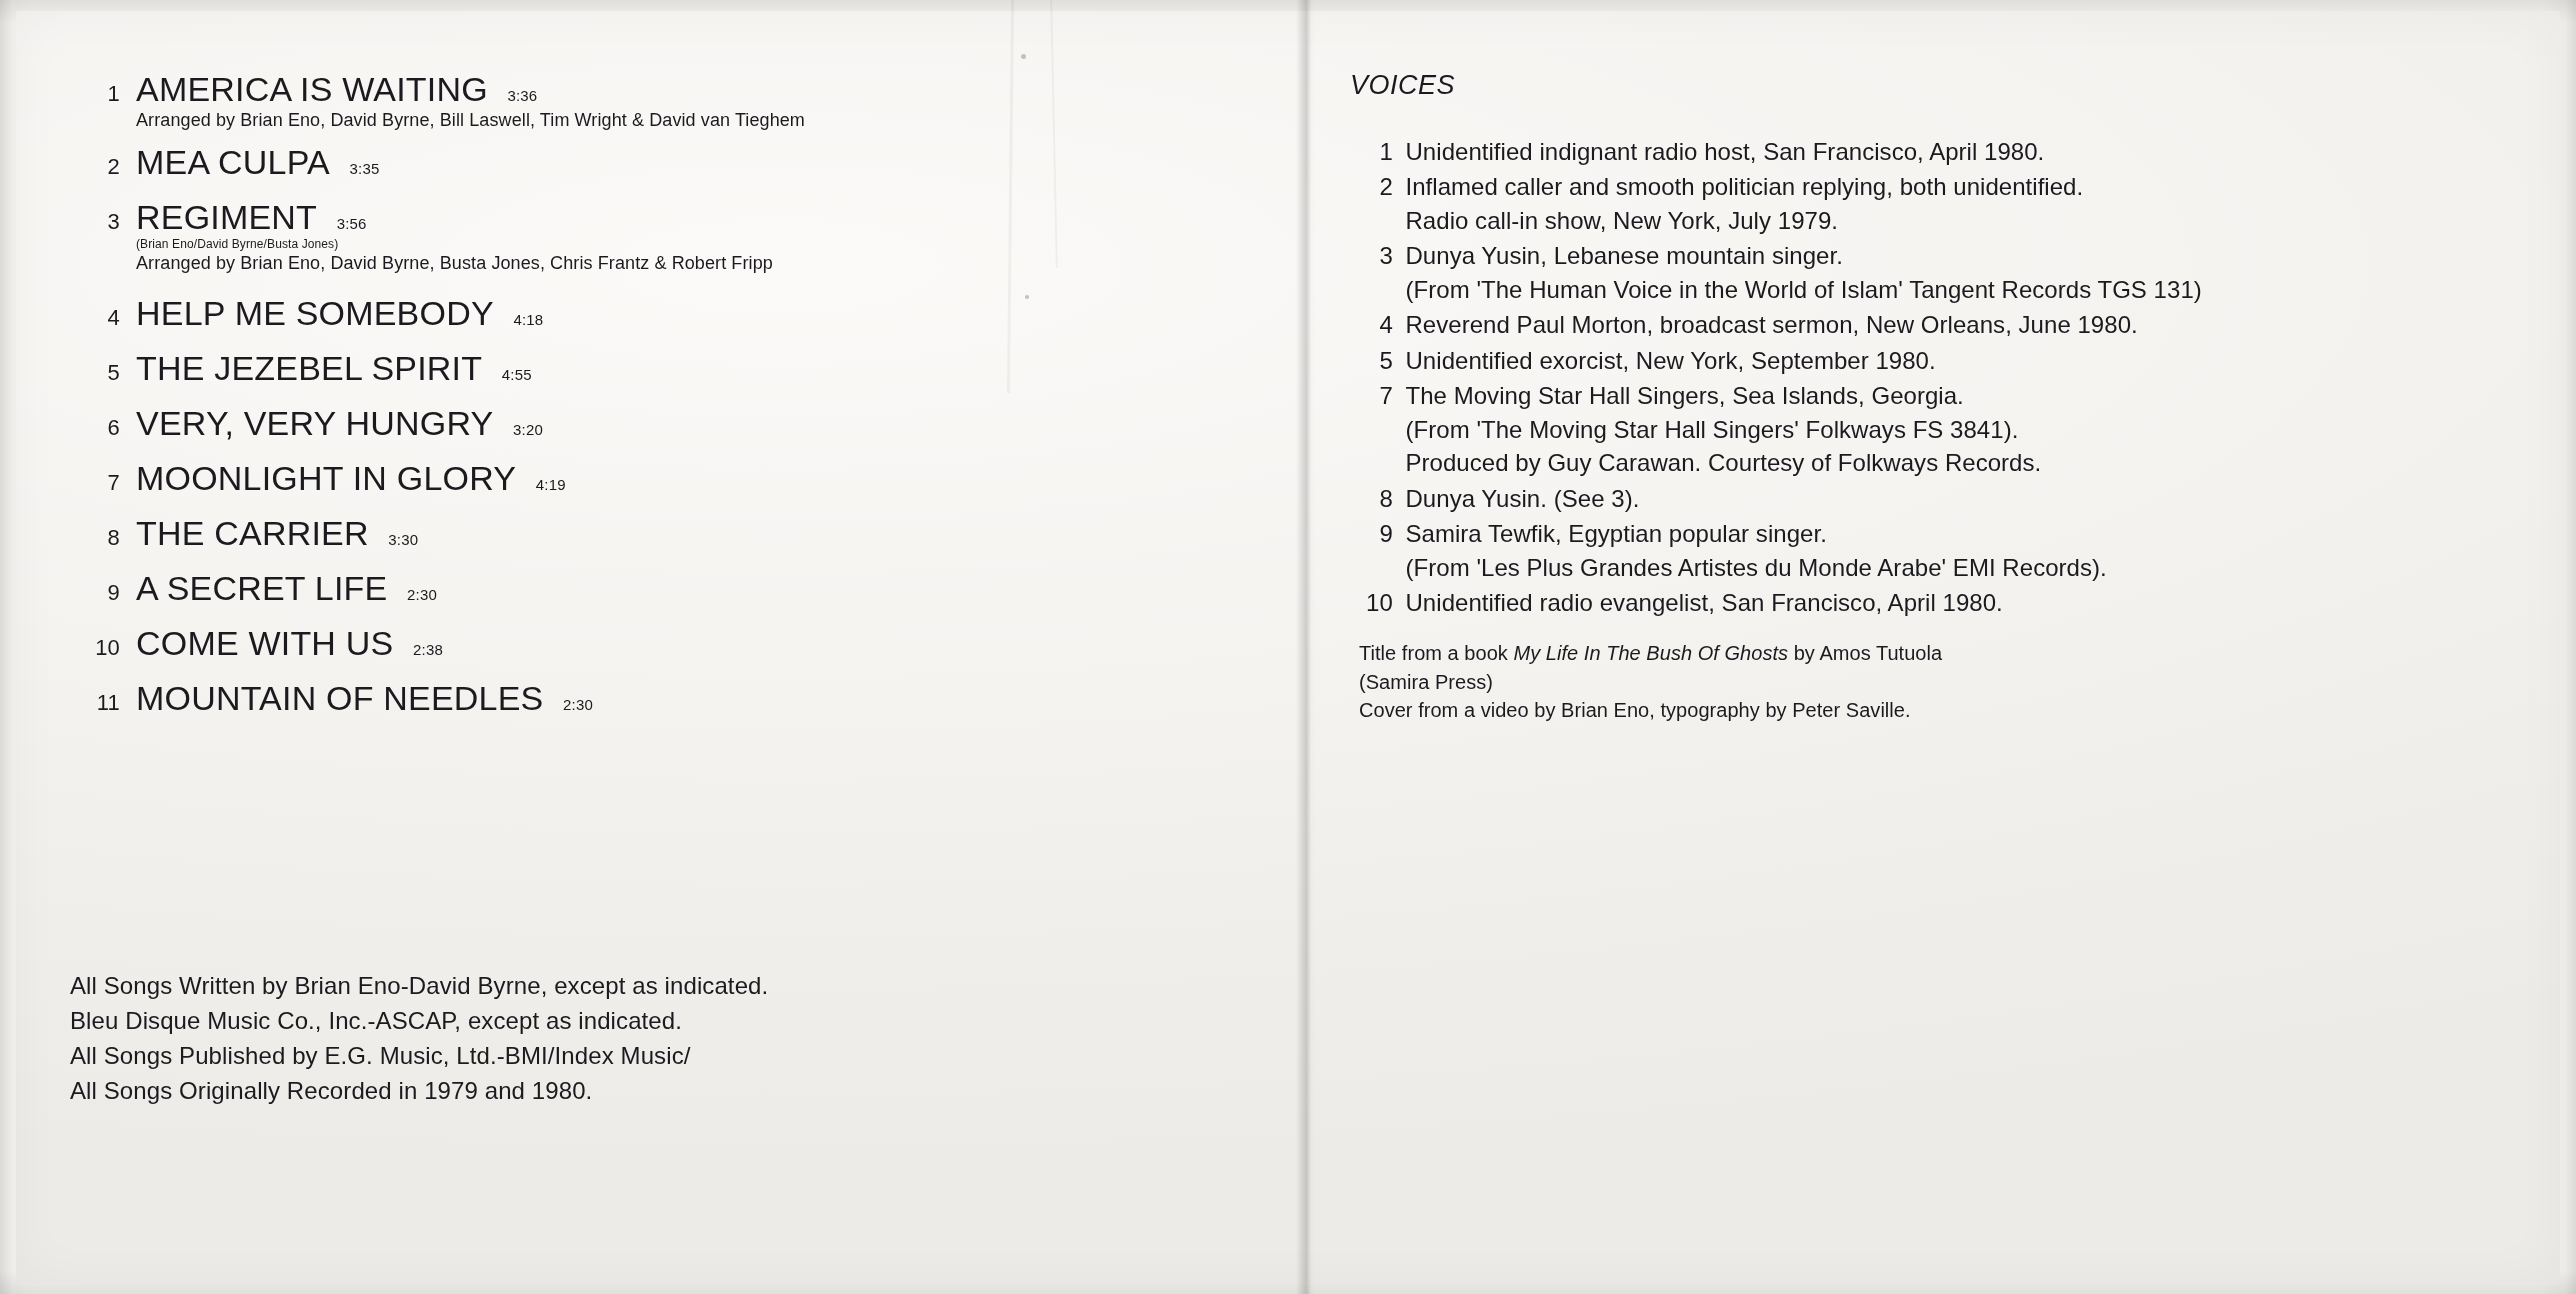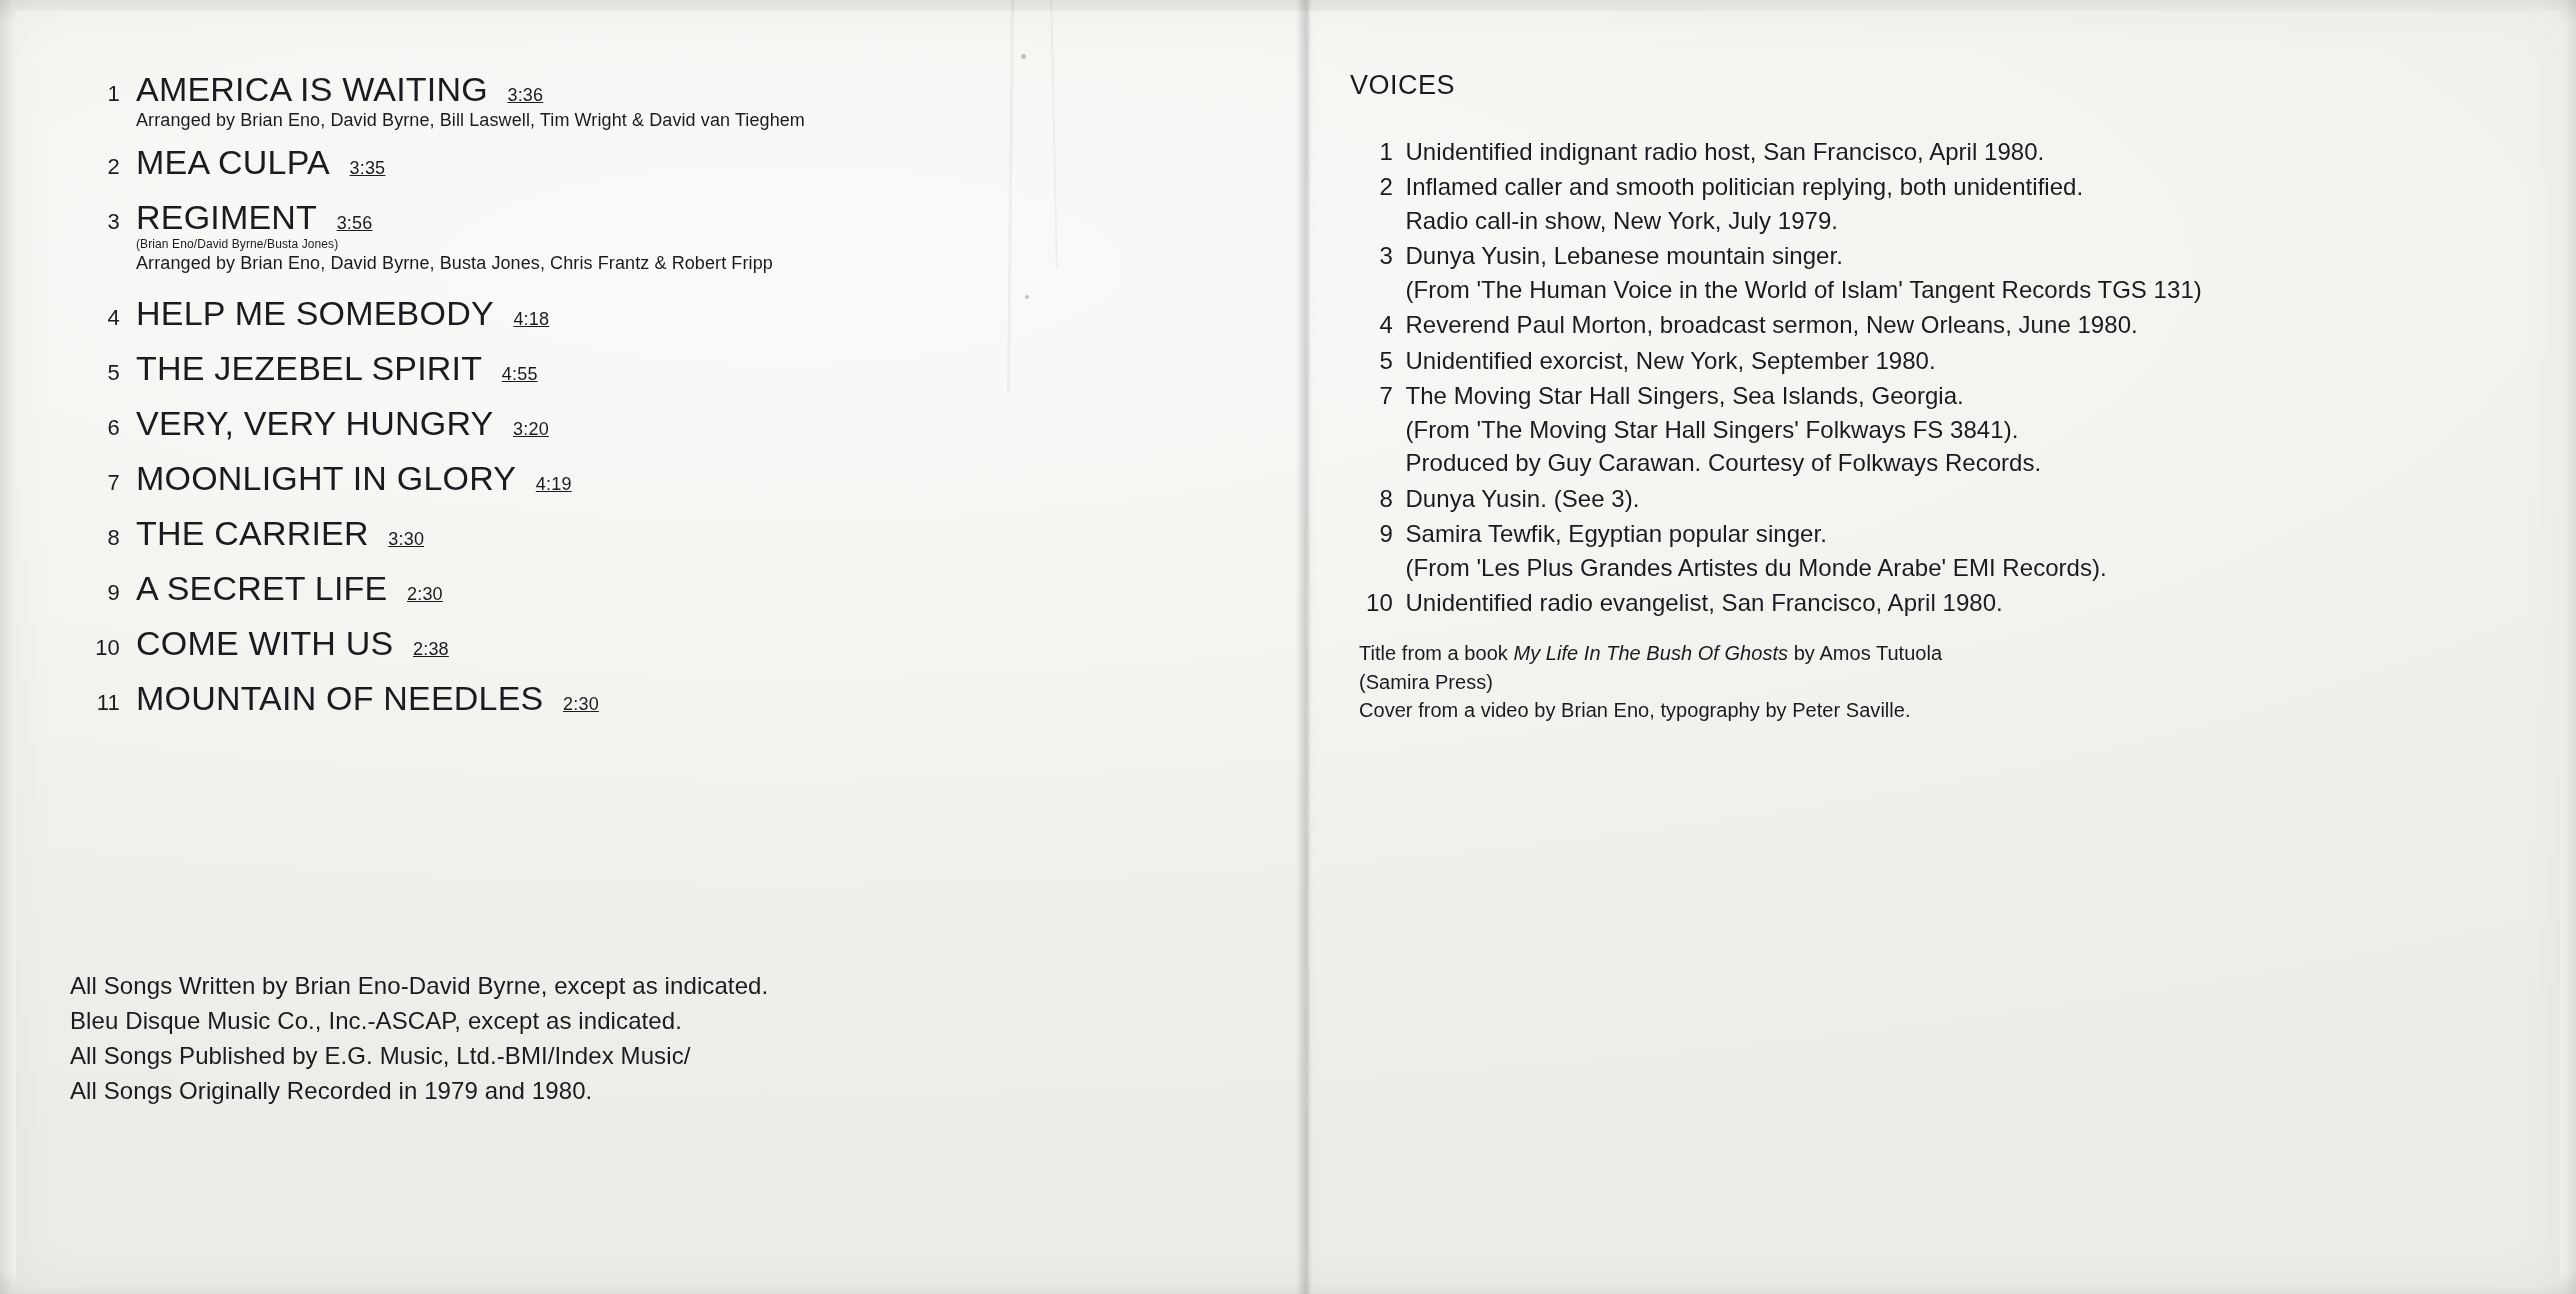--- a/index.html
+++ b/index.html
@@ -96,24 +96,23 @@
     letter-spacing: 0.2px;
     flex: none;
     padding-right: 16px;
   }
   .t-title {
     font-size: 34px;
     letter-spacing: 0.2px;
     white-space: nowrap;
   }
   .t-time {
-    font-size: 18px;
+    font-size: 15px;
     margin-left: 19.6px;
     letter-spacing: 0.2px;
-    text-decoration: underline;
   }
   .t-sub {
     margin-left: 66px;
     font-size: 18px;
     line-height: 1.32;
     letter-spacing: 0.1px;
   }
   .t-sub.credit-paren { font-size: 12px; }
 
   .legal {
@@ -129,20 +128,21 @@
   .voices {
     position: absolute;
     left: 1350px;
     top: 70px;
     width: 1151px;
   }
   .voices-title {
     font-size: 27px;
     letter-spacing: 0.5px;
     margin-bottom: 34px;
+    font-style: italic;
   }
   .voice-row {
     display: flex;
     align-items: baseline;
     margin-bottom: 1.8px;
   }
   .v-num {
     width: 43px;
     flex: none;
     text-align: right;

